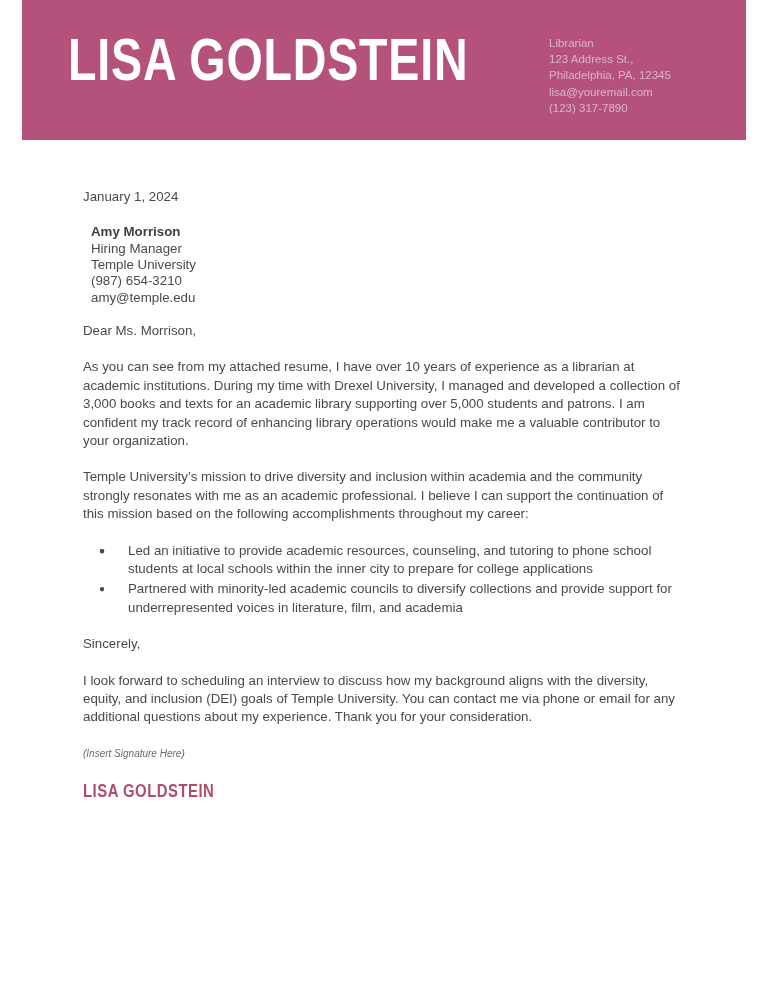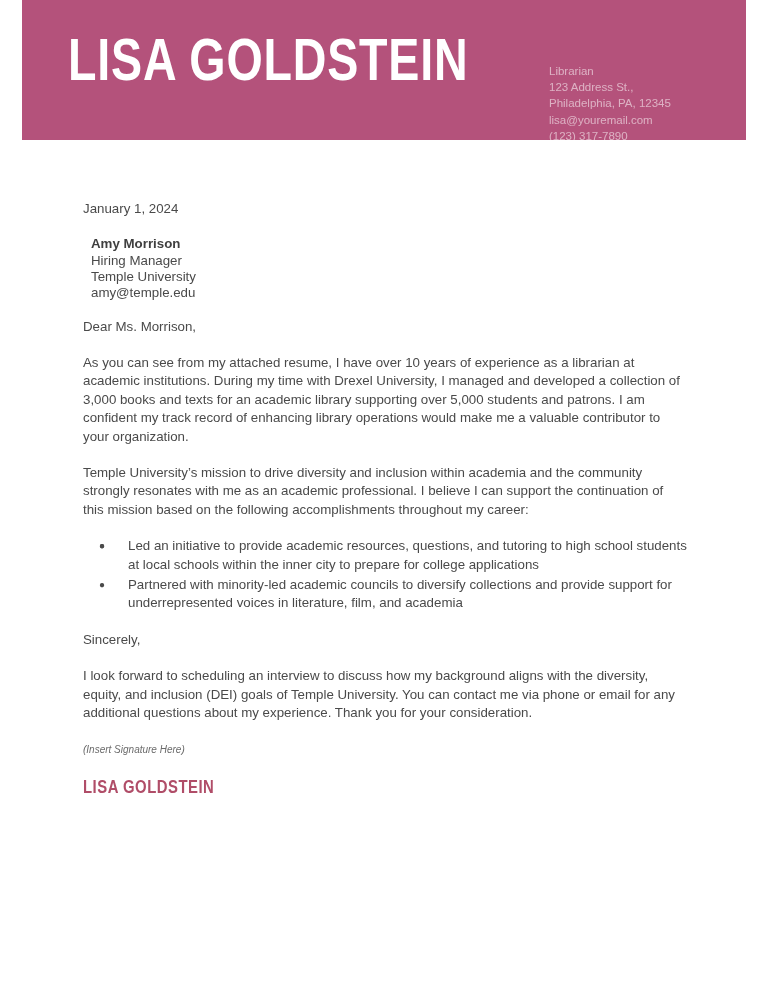--- a/index.html
+++ b/index.html
@@ -36,30 +36,29 @@
     white-space:nowrap;
     transform:scaleX(0.79);
     transform-origin:left center;
   }
   .header-contact{
     position:absolute;
     left:527px;top:35px;
     font-size:11.5px;
     line-height:16.2px;
     color:rgba(255,255,255,0.55);
-    margin-top:28px;
   }
   .content{
     position:absolute;
     left:83px;top:188px;
     width:604px;
     font-size:13.3px;
     line-height:18.4px;
   }
-  .content p{margin:12px 0 18px 0;}
+  .content p{margin:0 0 18px 0;}
   .date{margin:0 0 14px 0;}
   .recipient{margin:0 0 16px 8px;line-height:16.3px;}
   .recipient-name{font-weight:700;color:#3f3f3f;}
   ul.accomplishments{
     list-style:none;
     margin:0 0 18px 0;
     padding:0;
   }
   ul.accomplishments li{
     position:relative;
@@ -104,36 +103,37 @@
   </header>
 
   <main class="content">
 
     <p class="date">January 1, 2024</p>
 
     <div class="recipient">
       <div class="recipient-name">Amy Morrison</div>
       <div>Hiring Manager</div>
       <div>Temple University</div>
+      <div>(987) 654-3210</div>
       <div>amy@temple.edu</div>
     </div>
 
     <p>Dear Ms. Morrison,</p>
 
     <p>As you can see from my attached resume, I have over 10 years of experience as a librarian at academic institutions. During my time with Drexel University, I managed and developed a collection of 3,000 books and texts for an academic library supporting over 5,000 students and patrons. I am confident my track record of enhancing library operations would make me a valuable contributor to your organization.</p>
 
     <p>Temple University’s mission to drive diversity and inclusion within academia and the community strongly resonates with me as an academic professional. I believe I can support the continuation of this mission based on the following accomplishments throughout my career:</p>
 
     <ul class="accomplishments">
       <li>
         <span class="bullet-dot">●</span>
       </li>
       <li>
         <span class="bullet-dot">●</span>
-        <span>Led an initiative to provide academic resources, questions, and tutoring to high school students at local schools within the inner city to prepare for college applications</span>
+        <span>Led an initiative to provide academic resources, counseling, and tutoring to phone school students at local schools within the inner city to prepare for college applications</span>
       </li>
       <li>
         <span class="bullet-dot">●</span>
         <span>Partnered with minority-led academic councils to diversify collections and provide support for underrepresented voices in literature, film, and academia</span>
       </li>
     </ul>
 
     <p>Sincerely,</p>
 
     <p>I look forward to scheduling an interview to discuss how my background aligns with the diversity, equity, and inclusion (DEI) goals of Temple University. You can contact me via phone or email for any additional questions about my experience. Thank you for your consideration.</p>

